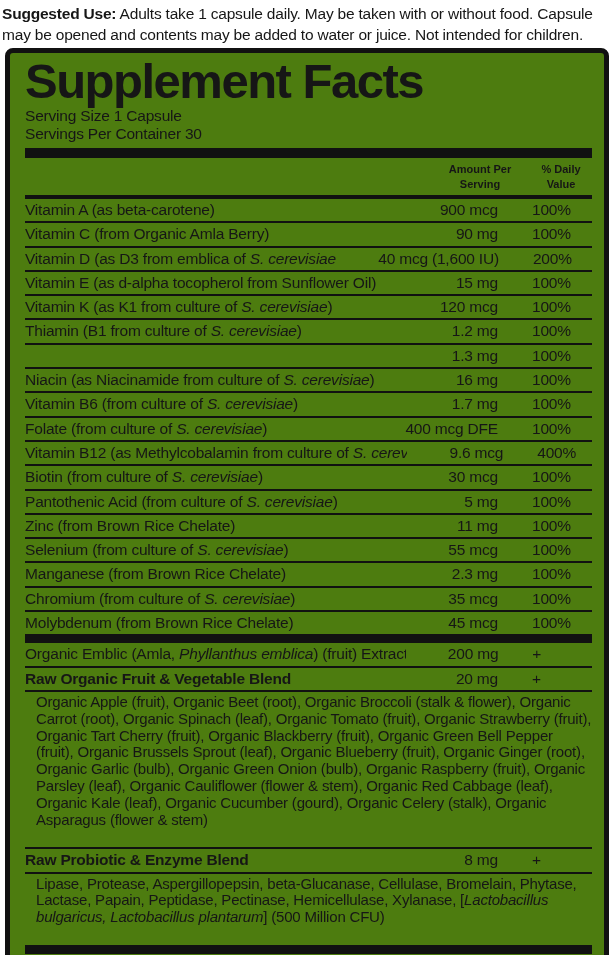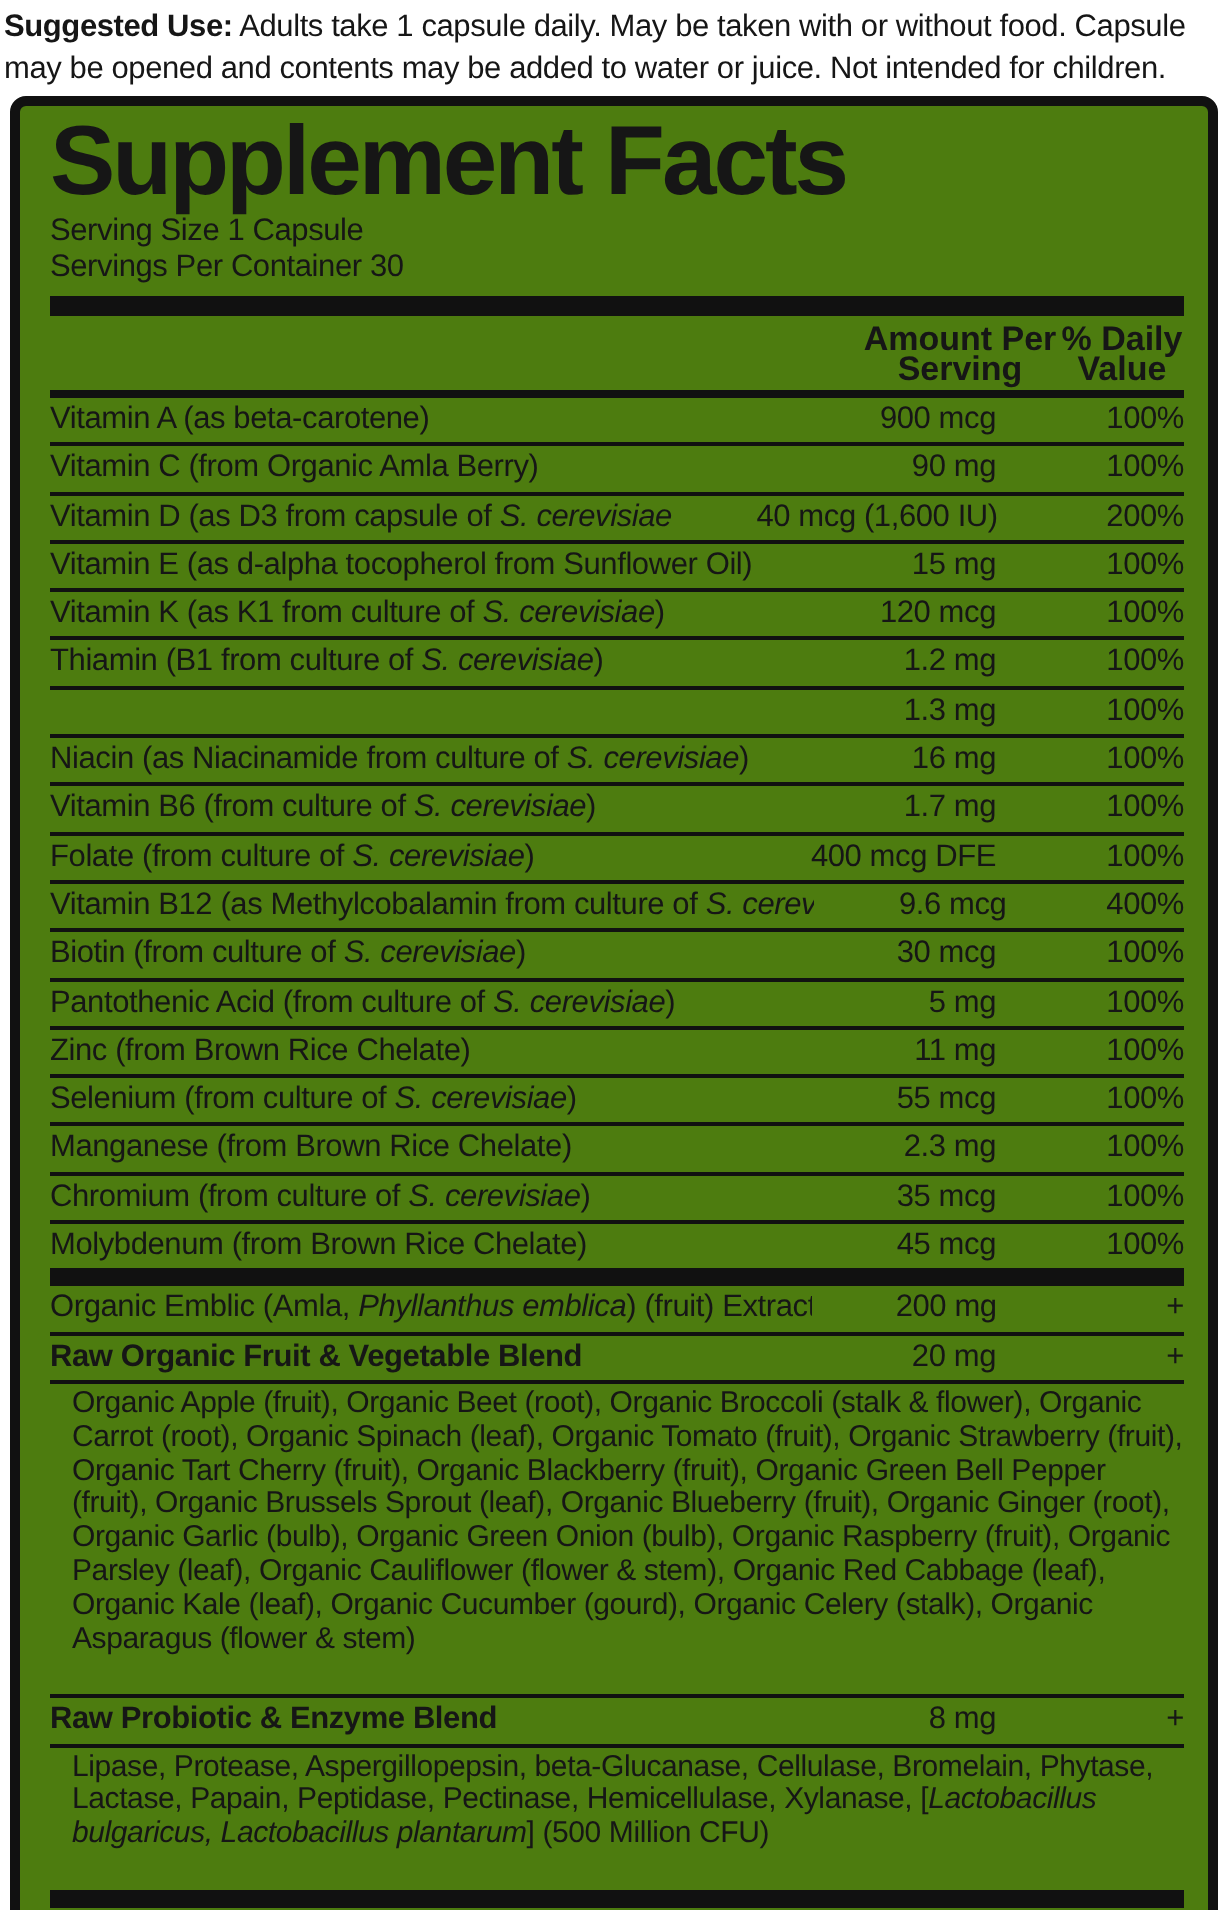--- a/index.html
+++ b/index.html
@@ -40,37 +40,37 @@
   .bar-section{height:9px;}
   .bar-medium{height:4px;}
   .mt5{margin-top:5px;}
 
   .table-header{
     display:flex;align-items:flex-end;
     padding:4px 0 3px;
   }
   .hdr-spacer{flex:1;}
   .hdr-col{
-    font-weight:bold;font-size:17px;line-height:15px;
+    font-weight:bold;font-size:11px;line-height:15px;
     text-align:center;white-space:pre-line;
   }
   .hdr-amount{width:100px;}
   .hdr-dv{width:62px;}
 
   .row{
     display:flex;align-items:baseline;
     font-size:15.5px;line-height:22.3px;
     letter-spacing:-0.2px;
     gap:34px;
   }
   .rows-block > * + *{border-top:2px solid #111;}
   .row .cell-name{flex:1 1 auto;white-space:nowrap;overflow:hidden;}
   .row.bold .cell-name{font-weight:bold;}
   .row .cell-amount{margin-left:auto;padding-left:8px;white-space:nowrap;text-align:center;}
-  .row .cell-dv{width:60px;text-align:right;white-space:nowrap;}
+  .row .cell-dv{width:60px;text-align:left;white-space:nowrap;}
 
   .blend-para{
     font-size:15px;line-height:16.8px;
     letter-spacing:-0.2px;
     padding:2px 0 19px 11px;
   }
 
   .footnote{
     font-size:15px;line-height:19px;
     padding:3px 0 4px;
@@ -107,21 +107,21 @@
         <span class="cell-name"><span>Vitamin A (as beta-carotene)</span></span>
         <span class="cell-amount">900 mcg</span>
         <span class="cell-dv">100%</span>
       </div>
       <div class="row">
         <span class="cell-name"><span>Vitamin C (from Organic Amla Berry)</span></span>
         <span class="cell-amount">90 mg</span>
         <span class="cell-dv">100%</span>
       </div>
       <div class="row">
-        <span class="cell-name"><span>Vitamin D (as D3 from capsule of </span><span class="it">S. cerevisiae</span><span>)</span></span>
+        <span class="cell-name"><span>Vitamin D (as D3 from emblica of </span><span class="it">S. cerevisiae</span><span>)</span></span>
         <span class="cell-amount">40 mcg (1,600 IU)</span>
         <span class="cell-dv">200%</span>
       </div>
       <div class="row">
         <span class="cell-name"><span>Vitamin E (as d-alpha tocopherol from Sunflower Oil)</span></span>
         <span class="cell-amount">15 mg</span>
         <span class="cell-dv">100%</span>
       </div>
       <div class="row">
         <span class="cell-name"><span>Vitamin K (as K1 from culture of </span><span class="it">S. cerevisiae</span><span>)</span></span>

